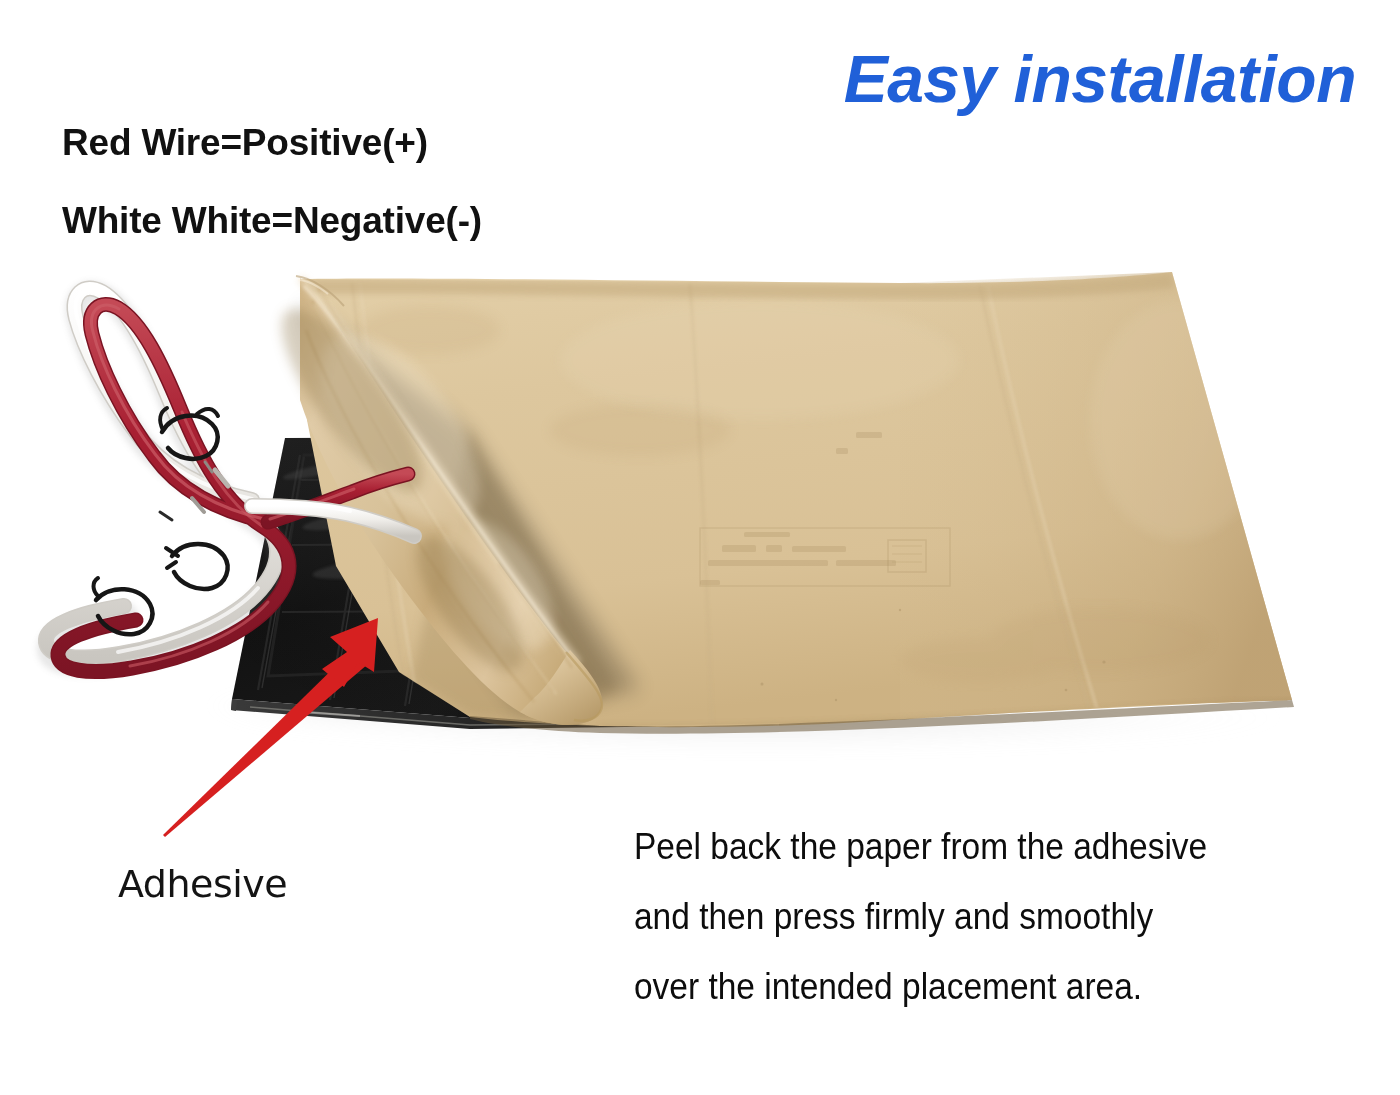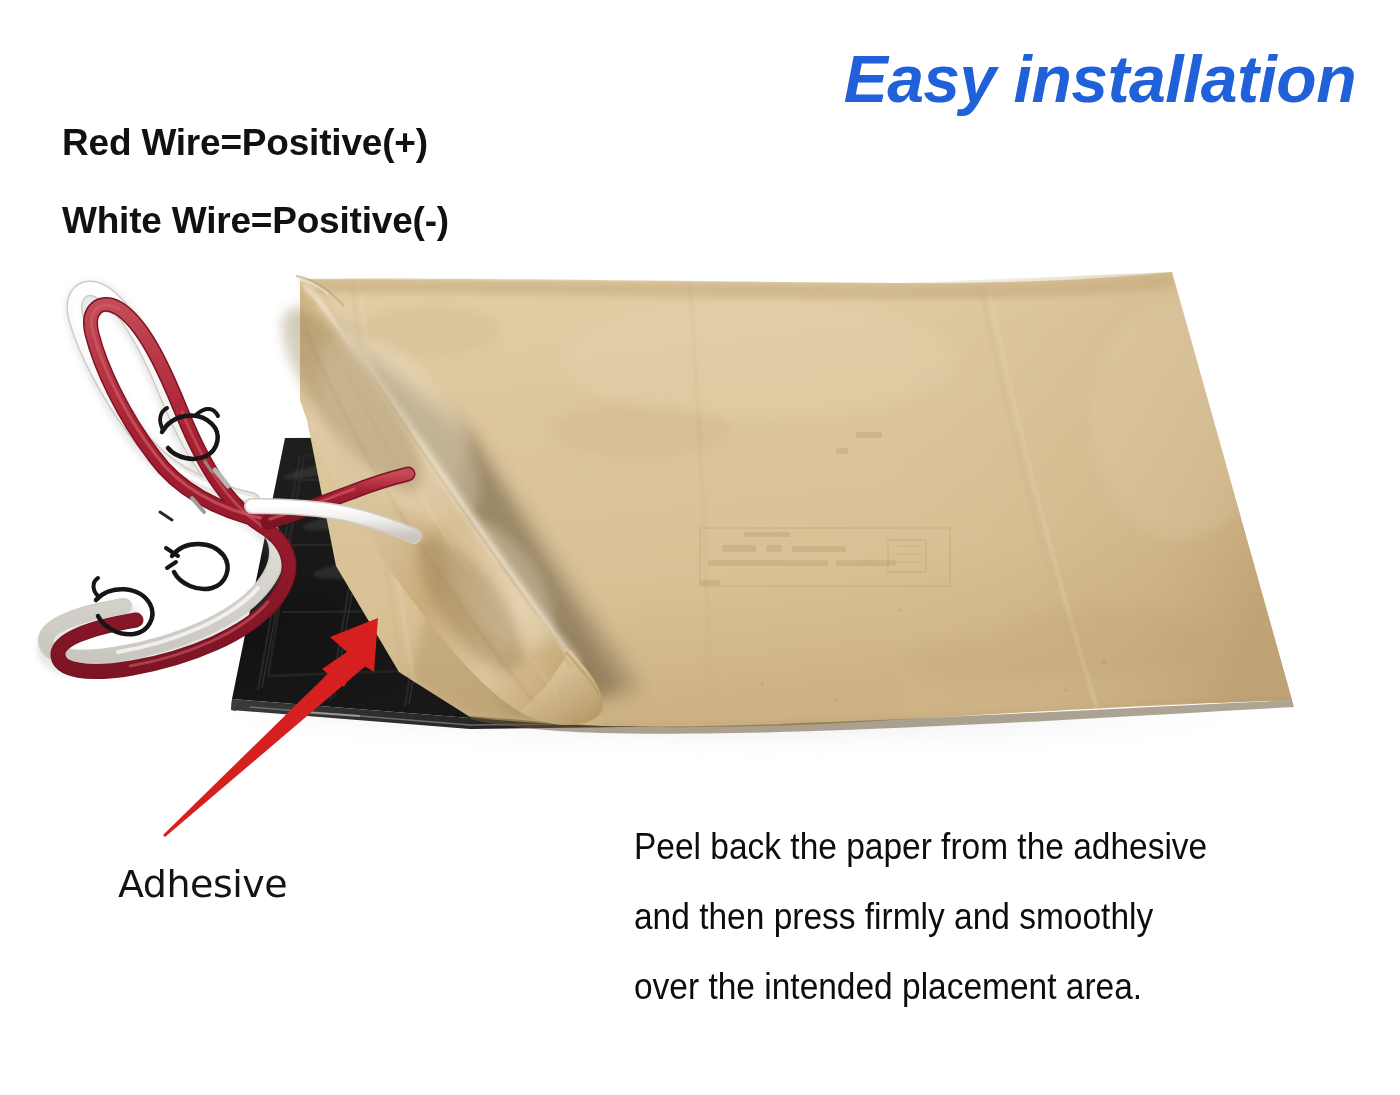--- a/index.html
+++ b/index.html
@@ -413,21 +413,21 @@
   <svg id="arrow-svg" style="position:absolute;left:0;top:0;width:1400px;height:1095px;pointer-events:none;" viewBox="0 0 1400 1095" xmlns="http://www.w3.org/2000/svg">
 
     <path d="M163,835 L352,650 L368,664 L165,837 Z" fill="#d62020"></path>
 
     <path d="M378,618 L330,637 L347,652 L322,669 L344,687 L358,662 L374,672 Z" fill="#d62020"></path>
   </svg>
 
   <div id="title">Easy installation</div>
 
   <div class="wirelabel" id="wirelabel-red">Red Wire=Positive(+)</div>
-  <div class="wirelabel" id="wirelabel-white">White Wire=Positive(-)</div>
+  <div class="wirelabel" id="wirelabel-white">White White=Negative(-)</div>
 
   <div id="caption">
     <div class="caption-line">Peel back the paper from the adhesive</div>
     <div class="caption-line">and then press firmly and smoothly</div>
     <div class="caption-line">over the intended placement area.</div>
   </div>
 
   <div id="adhesive-label">Adhesive</div>
 
 </div>

